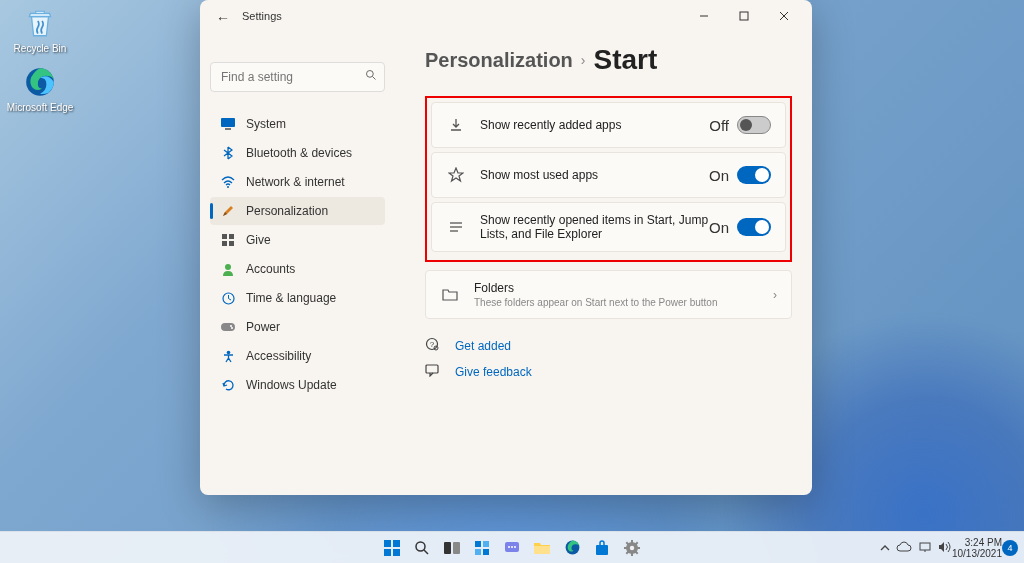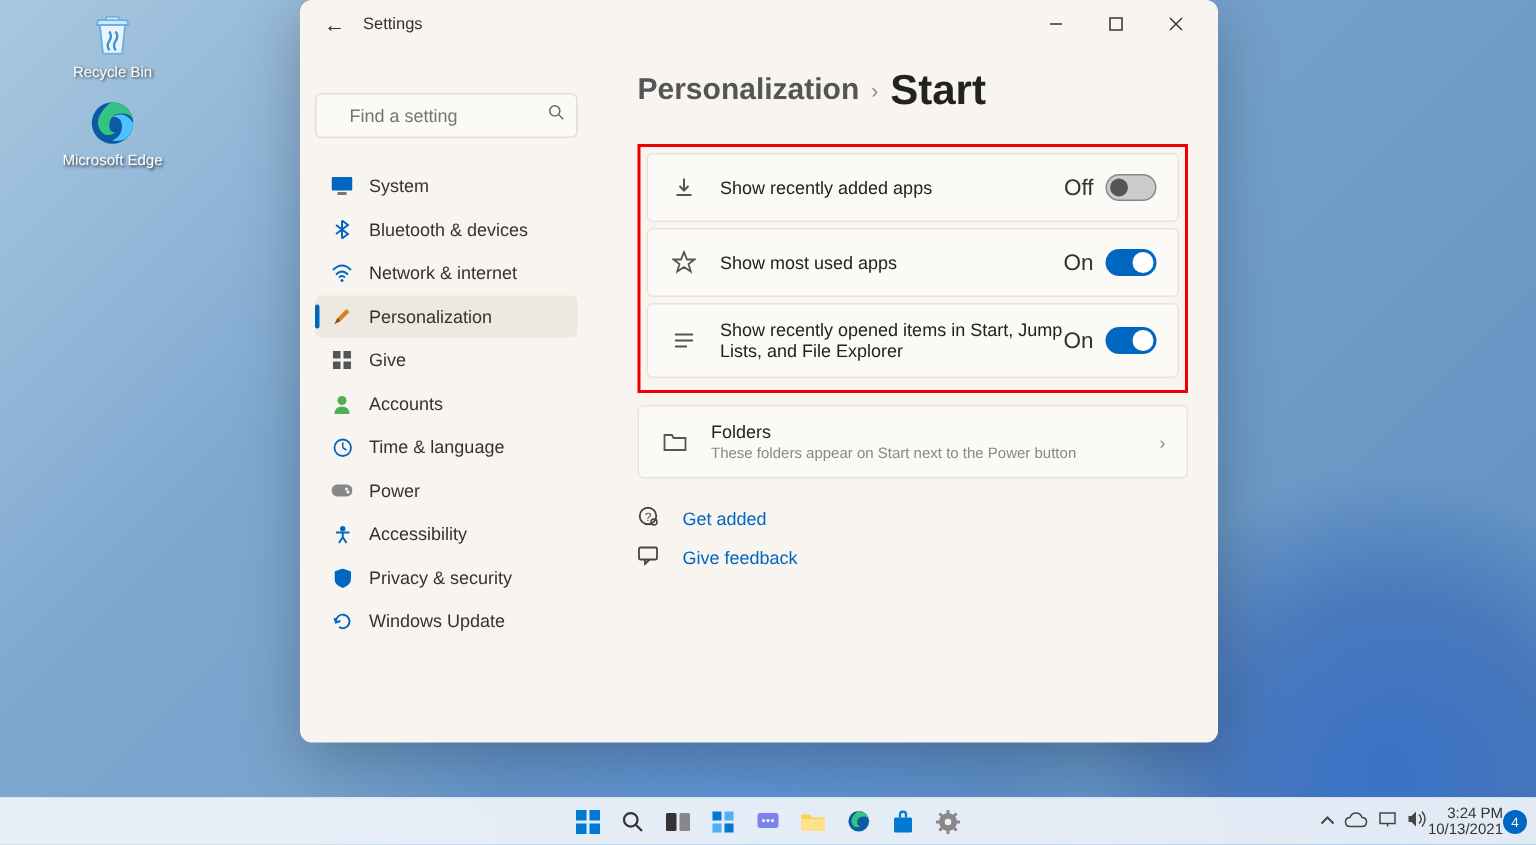--- a/index.html
+++ b/index.html
@@ -3,36 +3,36 @@
   <meta charset="utf-8">
   <style>
     * { margin: 0; padding: 0; box-sizing: border-box; font-family: 'Segoe UI', Arial, sans-serif; }
     body { width: 1024px; height: 563px; overflow: hidden; position: relative; background: linear-gradient(135deg, #a8c8e0 0%, #7fa8d0 30%, #6090c0 100%); }
     
     .desktop-bg { position: absolute; inset: 0; z-index: 0; overflow: hidden; }
     .bloom { position: absolute; border-radius: 50%; background: radial-gradient(circle, rgba(80,140,220,0.6) 0%, rgba(60,120,200,0.3) 40%, transparent 70%); filter: blur(3px); }
     .bloom1 { width: 600px; height: 600px; bottom: -300px; left: 200px; }
     .bloom2 { width: 400px; height: 400px; bottom: -150px; right: -100px; background: radial-gradient(circle, rgba(40,100,200,0.7) 0%, rgba(30,80,180,0.4) 40%, transparent 70%); }
 
-    .desktop-icons { position: absolute; top: 5px; left: 5px; z-index: 1; margin-left: 35px; }
+    .desktop-icons { position: absolute; top: 5px; left: 5px; z-index: 1; }
     .desktop-icon { width: 70px; text-align: center; margin-bottom: 10px; cursor: pointer; }
     .desktop-icon .icon-img { width: 36px; height: 36px; margin: 0 auto 2px; display: flex; align-items: center; justify-content: center; }
     .desktop-icon .label { color: white; font-size: 10px; text-shadow: 1px 1px 2px rgba(0,0,0,0.7); line-height: 1.1; }
 
     .window { position: absolute; top: 0; left: 200px; width: 612px; height: 495px; background: #f8f5f0; border-radius: 8px; box-shadow: 0 10px 40px rgba(0,0,0,0.25); z-index: 10; display: flex; flex-direction: column; }
     .titlebar { height: 32px; display: flex; align-items: center; padding: 0 8px; }
     .back-btn { width: 30px; height: 30px; display: flex; align-items: center; justify-content: center; cursor: pointer; font-size: 14px; color: #333; }
     .title { font-size: 11px; color: #333; margin-left: 4px; }
     .window-controls { margin-left: auto; display: flex; }
     .window-controls button { width: 40px; height: 28px; border: none; background: transparent; cursor: pointer; display: flex; align-items: center; justify-content: center; font-size: 10px; }
 
     .window-body { flex: 1; display: flex; overflow: hidden; }
     .sidebar { width: 195px; padding: 0 10px; display: flex; flex-direction: column; }
     .search-wrap { position: relative; margin: 10px 0 18px; height: 50px; display: flex; align-items: flex-end; }
-    .search-input { width: 100%; height: 30px; border: 1px solid #ddd; border-radius: 4px; padding: 0 28px 0 22px; font-size: 12px; background: #fcfaf7; color: #999; }
+    .search-input { width: 100%; height: 30px; border: 1px solid #ddd; border-radius: 4px; padding: 0 28px 0 10px; font-size: 12px; background: #fcfaf7; color: #999; }
     .search-icon { position: absolute; right: 8px; bottom: 8px; color: #666; font-size: 12px; }
 
     .nav { list-style: none; }
     .nav li { display: flex; align-items: center; height: 28px; padding: 0 10px; font-size: 12px; color: #333; border-radius: 4px; cursor: pointer; margin-bottom: 1px; }
     .nav li.active { background: #ede8e0; position: relative; }
     .nav li.active::before { content: ''; position: absolute; left: 0; top: 6px; bottom: 6px; width: 3px; background: #0067c0; border-radius: 2px; }
     .nav .nav-icon { width: 16px; height: 16px; margin-right: 10px; display: flex; align-items: center; justify-content: center; }
 
     .main { flex: 1; padding: 0 20px 0 30px; overflow-y: auto; }
     .breadcrumb { display: flex; align-items: center; gap: 8px; margin: 12px 0 20px; }
@@ -214,28 +214,20 @@
             <span class="nav-icon">
               <svg width="13" height="13">
                 <circle cx="6.5" cy="2.5" r="1.8" fill="#0067c0"></circle>
                 <path d="M2 5 L11 5 M6.5 5 L6.5 8 M6.5 8 L4 12 M6.5 8 L9 12" stroke="#0067c0" stroke-width="1.3"></path>
               </svg>
             </span>
             <span>Accessibility</span>
           </li>
         <li>
             <span class="nav-icon">
-              <svg width="11" height="13" viewBox="0 0 11 13">
-                <path d="M5.5 0 L11 2 L11 7 Q11 11 5.5 13 Q0 11 0 7 L0 2 Z" fill="#0067c0"></path>
-              </svg>
-            </span>
-            <span>Privacy &amp; security</span>
-          </li>
-        <li>
-            <span class="nav-icon">
               <svg width="13" height="13">
                 <path d="M2 6.5 A4.5 4.5 0 1 1 4 10" fill="none" stroke="#0067c0" stroke-width="1.3"></path>
                 <path d="M1 4 L2 7 L5 6" fill="none" stroke="#0067c0" stroke-width="1.3"></path>
               </svg>
             </span>
             <span>Windows Update</span>
           </li>
       </ul>
     </div>
 

